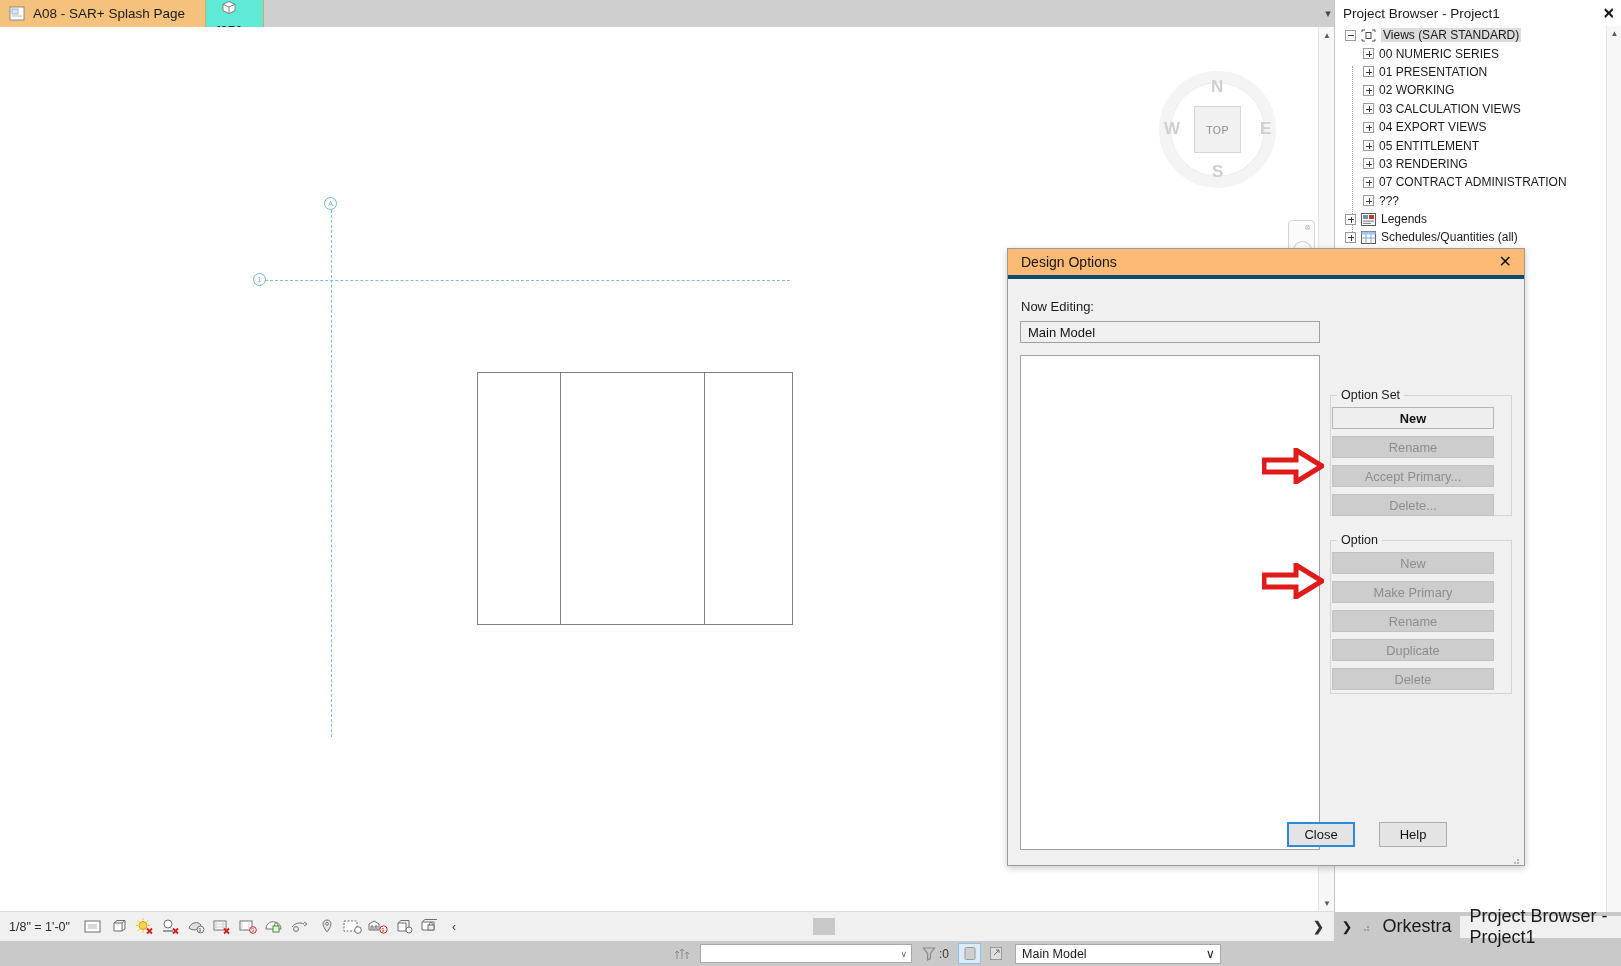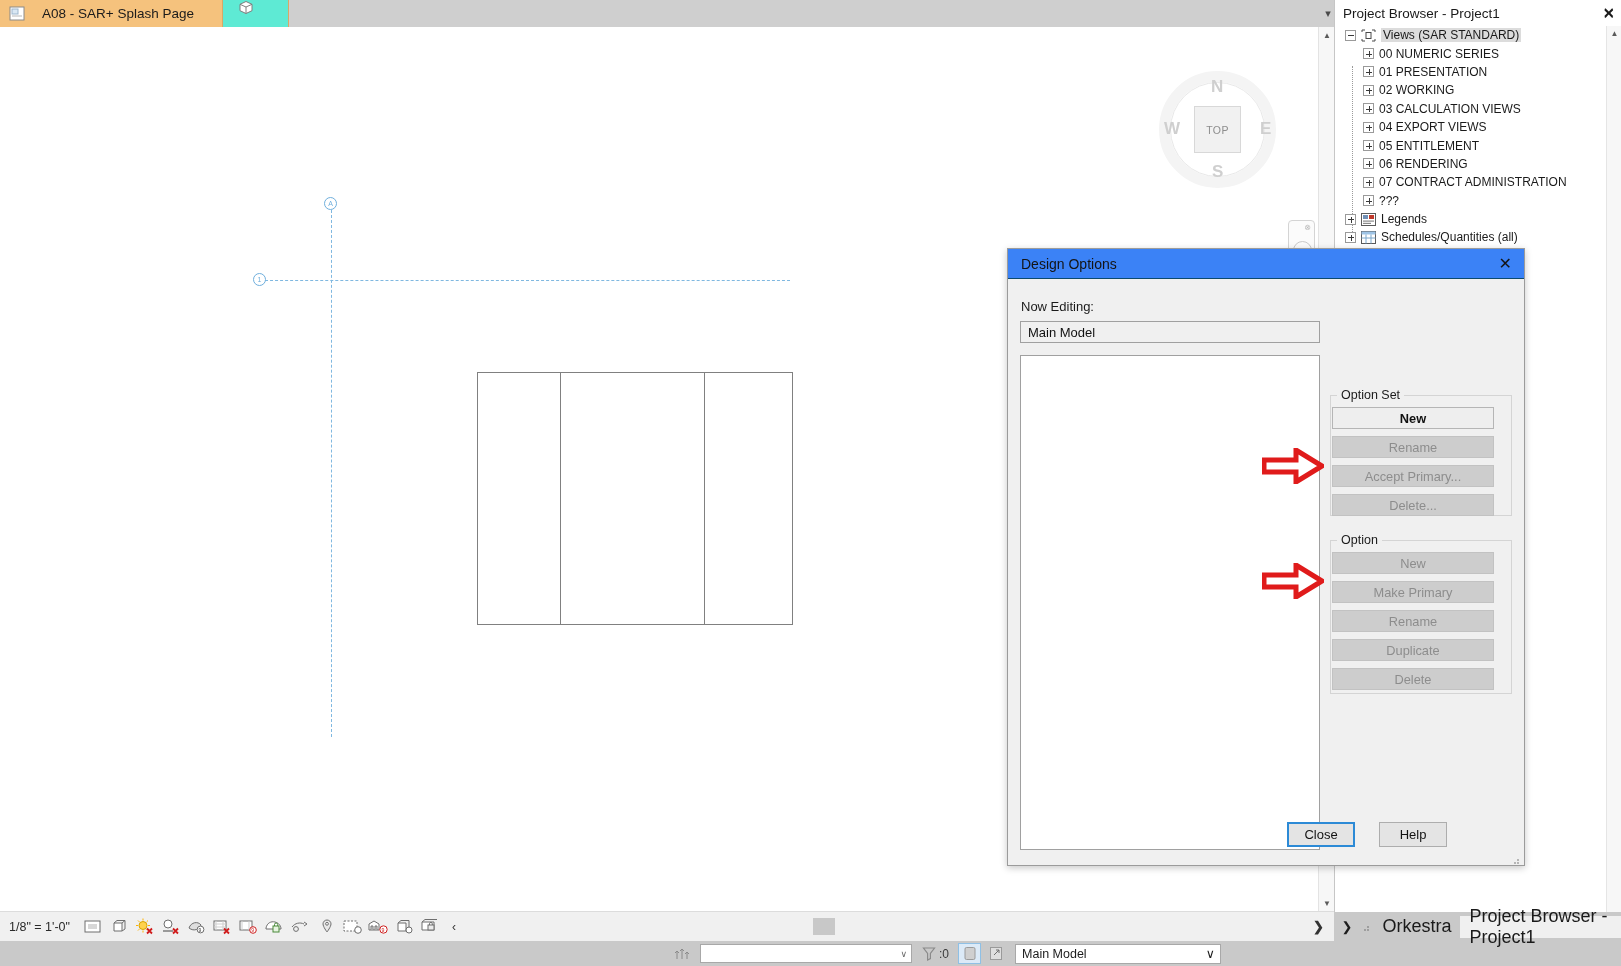--- a/index.html
+++ b/index.html
@@ -13,22 +13,22 @@
   }
   #root { position: relative; width: 1621px; height: 966px; }
 
   
   .tabbar {
     position: absolute; left: 0; top: 0; width: 1340px; height: 27px;
     background: #cfcfcf;
     display: flex; align-items: flex-end;
   }
   .vtab {
-    height: 27px; display: flex; align-items: center; gap: 17px;
-    padding: 0 28px 0 9px;
+    height: 27px; display: flex; align-items: center; gap: 8px;
+    padding: 0 20px 0 9px;
     background: #f5c27d;
     border-right: 1px solid #d9a866;
     font-size: 13.5px; color: #1b1b1b; white-space: nowrap;
   }
   .vtab.active { background: #5eead4; font-weight: bold; flex-direction: column; }
   .tab-close {
     margin-left: 14px; font-size: 15px; font-weight: bold; color: #1b1b1b;
     line-height: 1; cursor: pointer;
   }
   .tab-ico { width: 16px; height: 15px; display:block; }
@@ -214,21 +214,21 @@
   .brtab.active { background: #f0f0f0; }
   .brt-lead { width: 26px; display:flex; align-items:center; justify-content:center; }
 
   
   .dlg {
     position: absolute; left: 1007px; top: 248px; width: 518px; height: 618px;
     background: #f0f0f0; border: 1px solid #9b9b9b;
     box-shadow: 0 2px 7px rgba(0,0,0,.22);
   }
   .dlg-title {
-    height: 30px; background: #3b82f6; border-bottom: 1px solid #0c4a6e;
+    height: 30px; background: #fdba74; border-bottom: 4px solid #0c4a6e;
     display: flex; align-items: center; justify-content: space-between;
     padding: 0 12px 0 13px;
   }
   .dlg-title-text { font-size: 14px; color: #141414; }
   .dlg-close { font-size: 16px; color: #141414; cursor: pointer; line-height: 1; }
   .dlg-body { position: relative; height: 587px; }
 
   .lbl-now-editing {
     position: absolute; left: 13px; top: 20px; font-size: 13px; color: #1b1b1b;
   }
@@ -518,21 +518,21 @@
       <div class="tnode lvl2">
         <span class="expander plus"></span>
         <span class="tlabel">04 EXPORT VIEWS</span>
       </div>
       <div class="tnode lvl2">
         <span class="expander plus"></span>
         <span class="tlabel">05 ENTITLEMENT</span>
       </div>
       <div class="tnode lvl2">
         <span class="expander plus"></span>
-        <span class="tlabel">06 RENDERING</span>
+        <span class="tlabel">03 RENDERING</span>
       </div>
       <div class="tnode lvl2">
         <span class="expander plus"></span>
         <span class="tlabel">07 CONTRACT ADMINISTRATION</span>
       </div>
       <div class="tnode lvl2">
         <span class="expander plus"></span>
         <span class="tlabel">???</span>
       </div>
 

